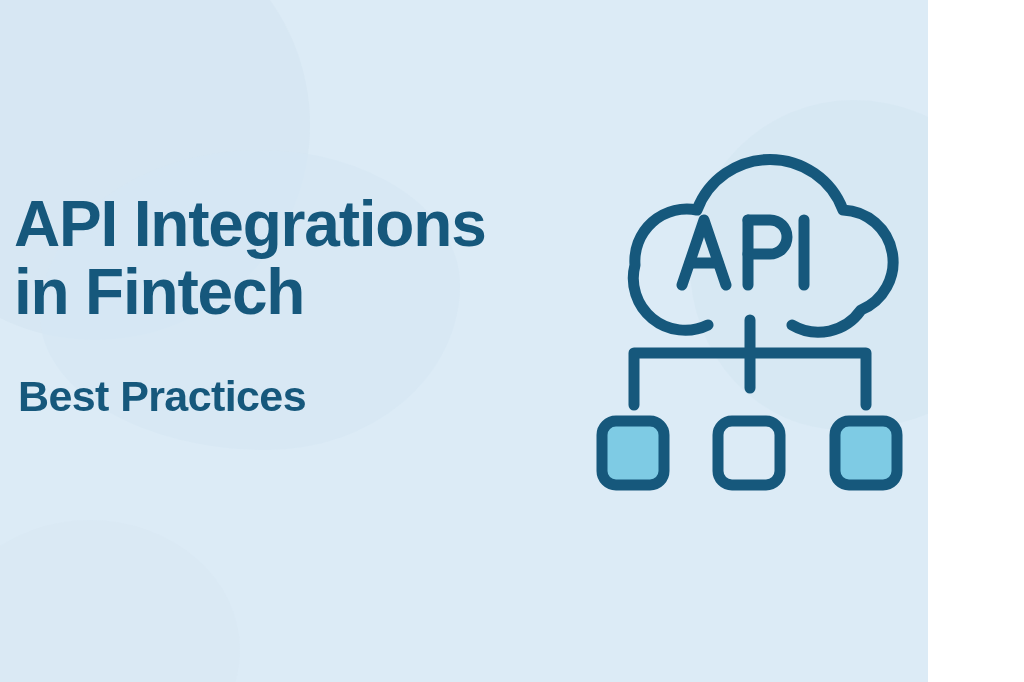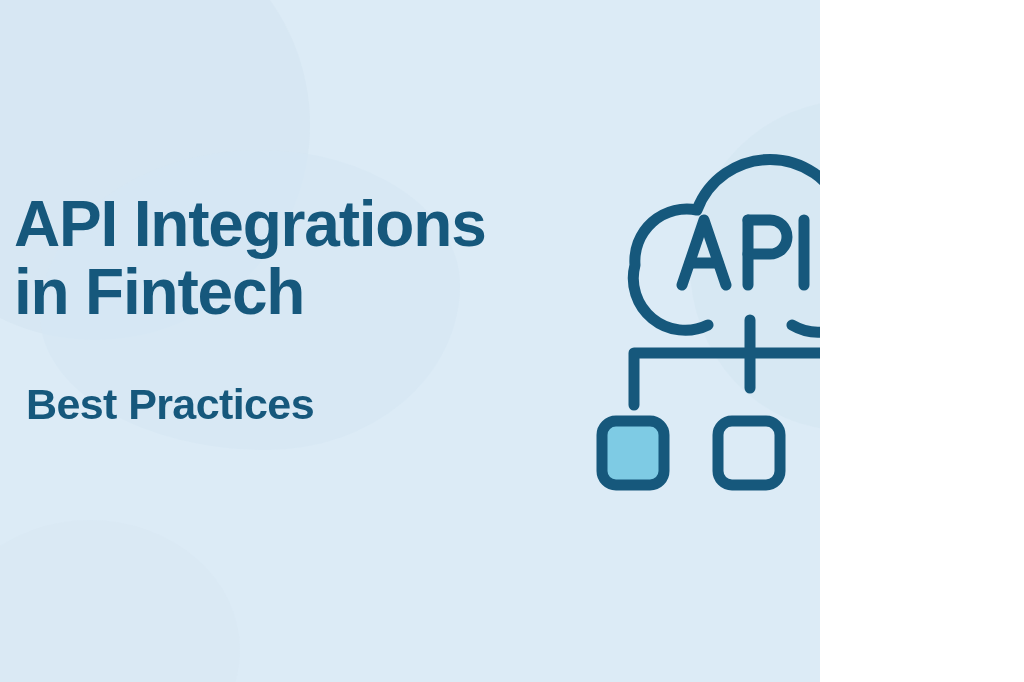--- a/index.html
+++ b/index.html
@@ -3,21 +3,21 @@
 <meta charset="utf-8">
 <title>API Integrations in Fintech</title>
 <style>
   html, body {
     margin: 0;
     padding: 0;
     background: #ffffff;
   }
   #canvas {
     position: relative;
-    width: 820px;
+    width: 928px;
     height: 682px;
     overflow: hidden;
     background: #dcebf6;
     font-family: "Liberation Sans", sans-serif;
     -webkit-font-smoothing: antialiased;
   }
 
   
   .bg-layer {
     position: absolute;
@@ -76,21 +76,21 @@
   .headline {
     margin: 0;
     font-size: 64px;
     line-height: 1.07;
     font-weight: bold;
     letter-spacing: -1.2px;
     color: #16587c;
     white-space: pre-line;
   }
   .subhead {
-    margin: 12px;
+    margin: 4px;
     padding-top: 42px;
     font-size: 43px;
     line-height: 1.1;
     font-weight: bold;
     letter-spacing: -0.6px;
     color: #16587c;
   }
 
   
   .api-icon {

